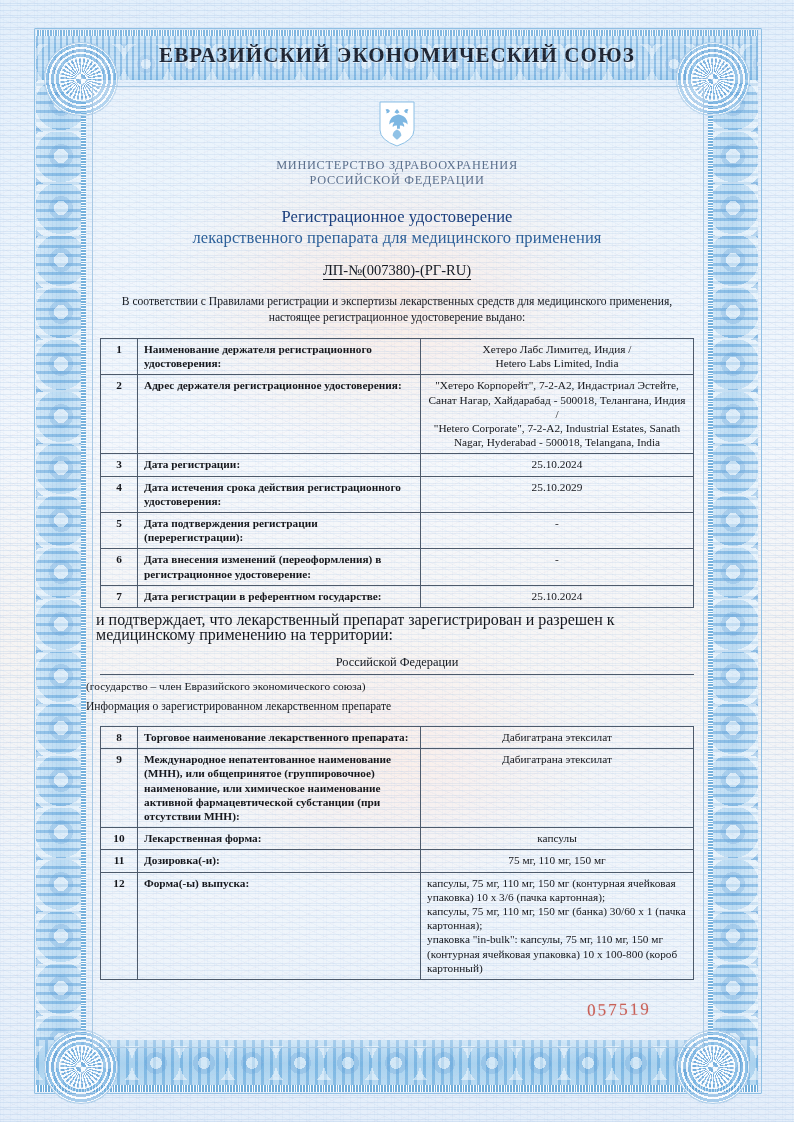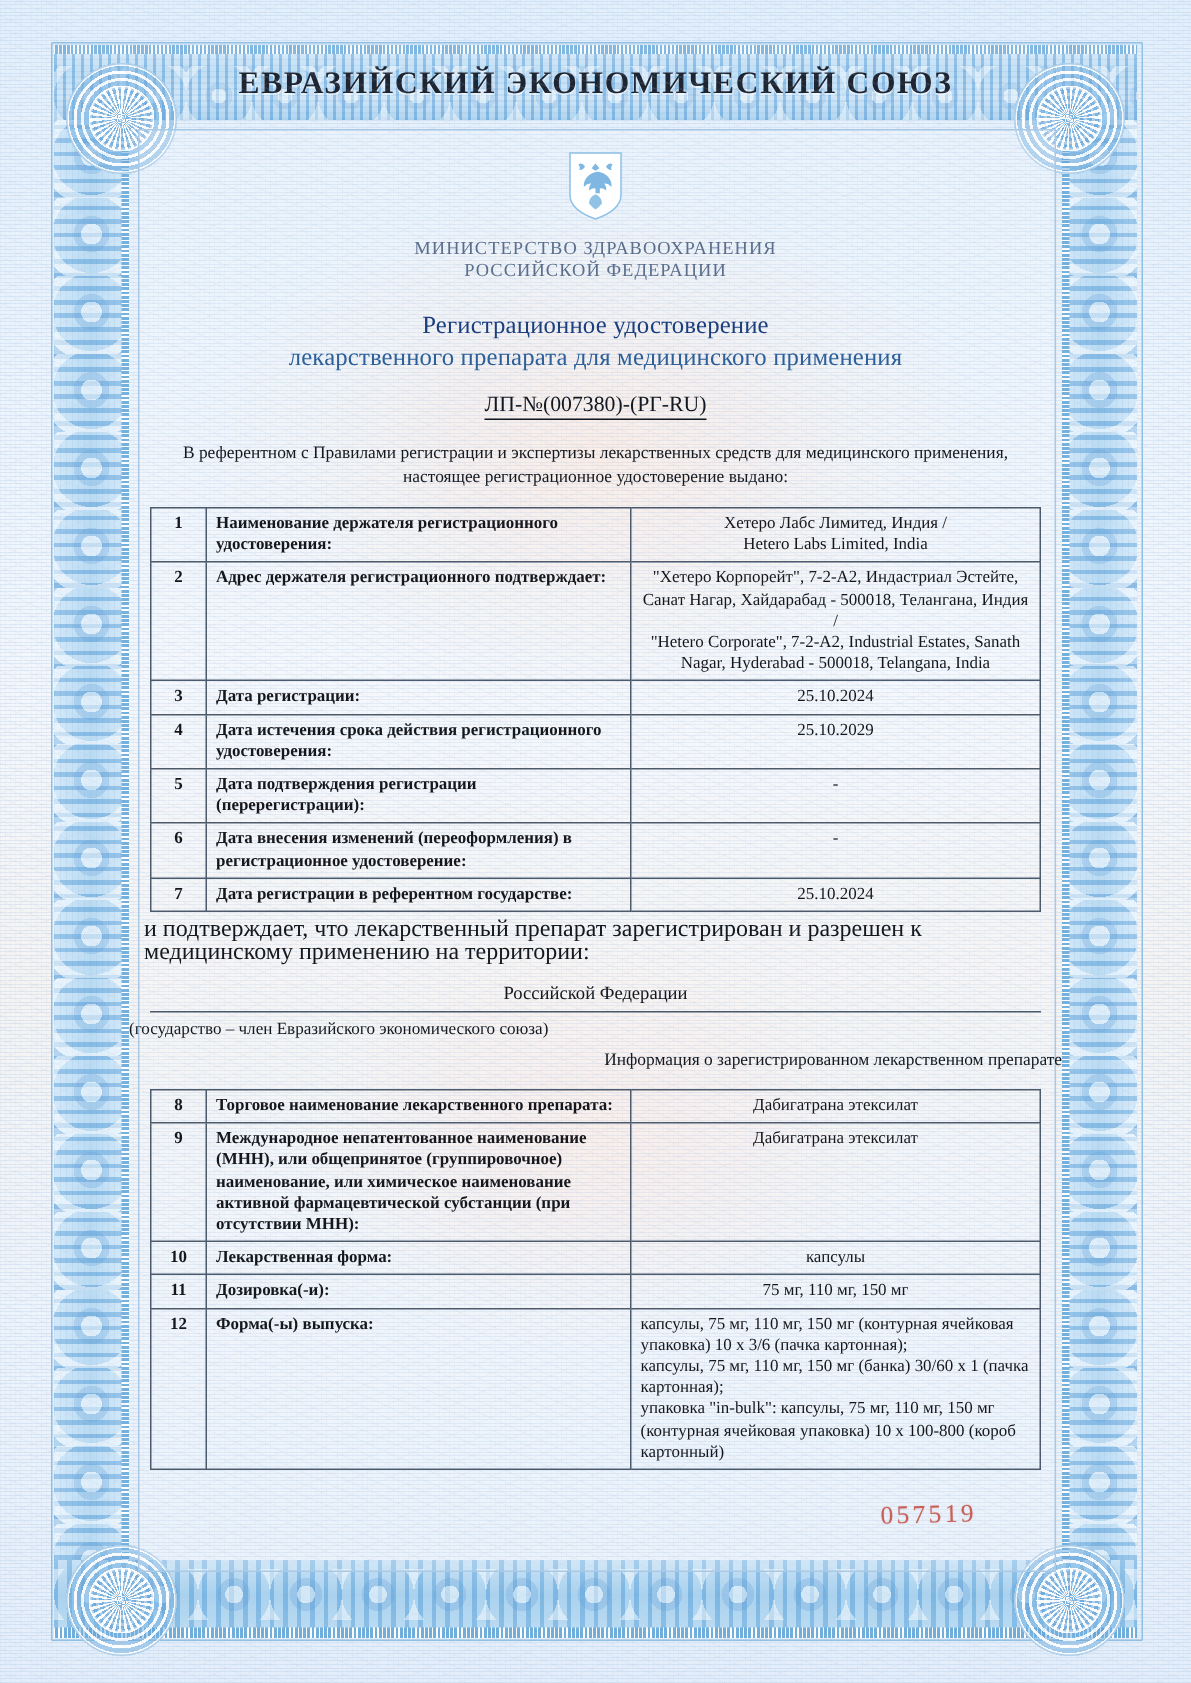--- a/index.html
+++ b/index.html
@@ -201,21 +201,21 @@
   .country{
     text-align:center;font-size:12.4px;margin-top:13px;color:#14181f;
   }
   .country-rule{
     width:594px;margin:4px auto 0 auto;border-top:1px solid #4d5a6b;
   }
   .country-sub{
     font-size:11.4px;margin-top:5px;color:#14181f;
   }
   .info-head{
-    text-align:right;font-size:11.6px;margin-top:8px;margin-bottom:4px;color:#14181f;
+    text-align:left;font-size:11.6px;margin-top:8px;margin-bottom:4px;color:#14181f;
   }
 
   
   #serial{
     position:absolute;left:587px;top:1000px;z-index:9;
     font-family:"Liberation Serif",serif;
     font-size:17px;letter-spacing:2.2px;color:#c0392b;opacity:.78;
     transform:rotate(-1.5deg);font-weight:normal;
     text-shadow:0 0 1px rgba(192,57,43,.4);
   }
@@ -276,32 +276,32 @@
 
     <div class="doc-title">
       <div>Регистрационное удостоверение</div>
       <div class="l2">лекарственного препарата для медицинского применения</div>
     </div>
 
     <div class="reg-number">
       <span>ЛП-№(007380)-(РГ-RU)</span>
     </div>
 
-    <div class="intro">В референтном с Правилами регистрации и экспертизы лекарственных средств для медицинского применения, настоящее регистрационное удостоверение выдано:</div>
+    <div class="intro">В соответствии с Правилами регистрации и экспертизы лекарственных средств для медицинского применения, настоящее регистрационное удостоверение выдано:</div>
 
     <table class="reg" id="table-holder">
         <tbody>
           <tr>
             <td class="num">1</td>
             <td class="lbl">Наименование держателя регистрационного удостоверения:</td>
             <td class="val">Хетеро Лабс Лимитед, Индия /<br>Hetero Labs Limited, India</td>
           </tr>
           <tr>
             <td class="num">2</td>
-            <td class="lbl">Адрес держателя регистрационного подтверждает:</td>
+            <td class="lbl">Адрес держателя регистрационное удостоверения:</td>
             <td class="val">"Хетеро Корпорейт", 7-2-А2, Индастриал Эстейте, Санат Нагар, Хайдарабад - 500018, Телангана, Индия /<br>"Hetero Corporate", 7-2-A2, Industrial Estates, Sanath Nagar, Hyderabad - 500018, Telangana, India</td>
           </tr>
           <tr>
             <td class="num">3</td>
             <td class="lbl">Дата регистрации:</td>
             <td class="val">25.10.2024</td>
           </tr>
           <tr>
             <td class="num">4</td>
             <td class="lbl">Дата истечения срока действия регистрационного удостоверения:</td>

